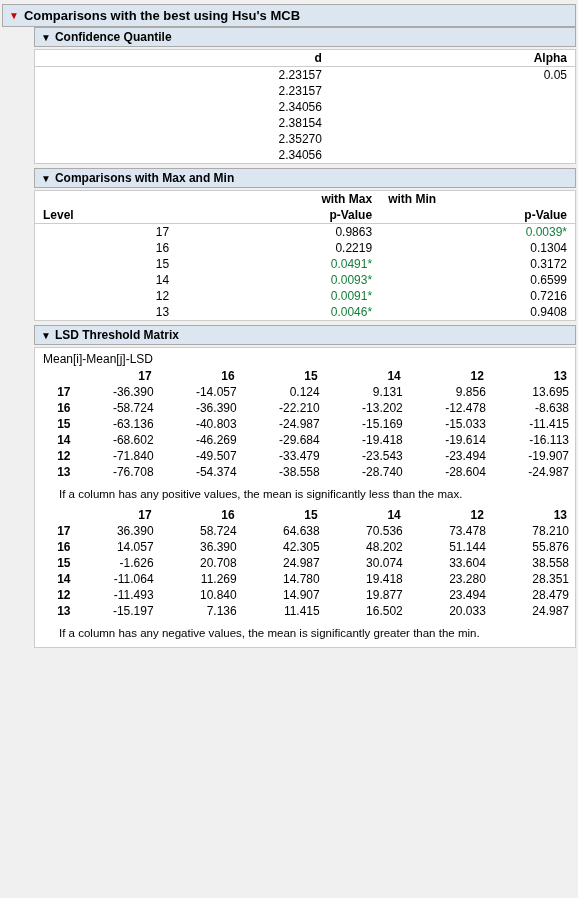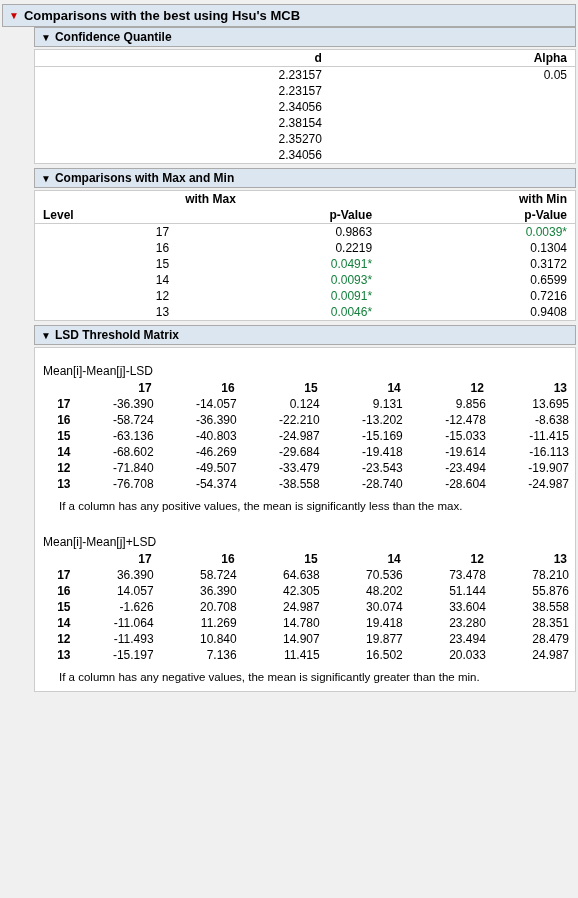--- a/index.html
+++ b/index.html
@@ -80,21 +80,20 @@
       font-size: 12px;
       min-width: 60px;
     }
     .matrix-table td:first-child {
       min-width: 30px;
     }
     .matrix-label {
       font-size: 12px;
       padding: 4px 8px 2px 8px;
       font-weight: normal;
-      margin-top: 12px;
     }
     .section-wrap {
       margin-bottom: 2px;
     }
   </style>
 </head>
 <body>
 
 <div class="panel">
 
@@ -151,22 +150,22 @@
     <div class="section-wrap">
       <div class="sub-section-header">
         <span class="arrow">▼</span>
         <span>Comparisons with Max and Min</span>
       </div>
       <div class="content-block">
         <table>
           <thead>
             <tr>
               <th></th>
-              <th style="text-align:left;">with Max</th>
-              <th style="text-align:right;">with Min</th>
+              <th style="text-align:right;">with Max</th>
+              <th style="text-align:left;">with Min</th>
             </tr>
             <tr class="header-row">
               <th style="text-align:left;padding-left:8px;margin-top:38px;">Level</th>
               <th>p-Value</th>
               <th>p-Value</th>
             </tr>
           </thead>
           <tbody id="comp-tbody">
           <tr>
                 <td style="text-align: right; padding-left: 8px;">17</td>
@@ -276,21 +275,20 @@
                 <td>-38.558</td>
                 <td>-28.740</td>
                 <td>-28.604</td>
                 <td>-24.987</td>
               </tr>
             </tbody>
         </table>
 
         <div class="note-text">If a column has any positive values, the mean is significantly less than the max.</div>
 
-        <div class="matrix-label">Mean[i]-Mean[j]+LSD</div>
         <table class="matrix-table" id="lsd-plus-table">
           <thead id="lsd-plus-thead">
               <tr>
                 <th></th>
                 <th style="font-weight: bold;">17</th>
                 <th style="font-weight: bold;">16</th>
                 <th style="font-weight: bold;">15</th>
                 <th style="font-weight: bold;">14</th>
                 <th style="font-weight: bold;">12</th>
                 <th style="font-weight: bold;">13</th>

